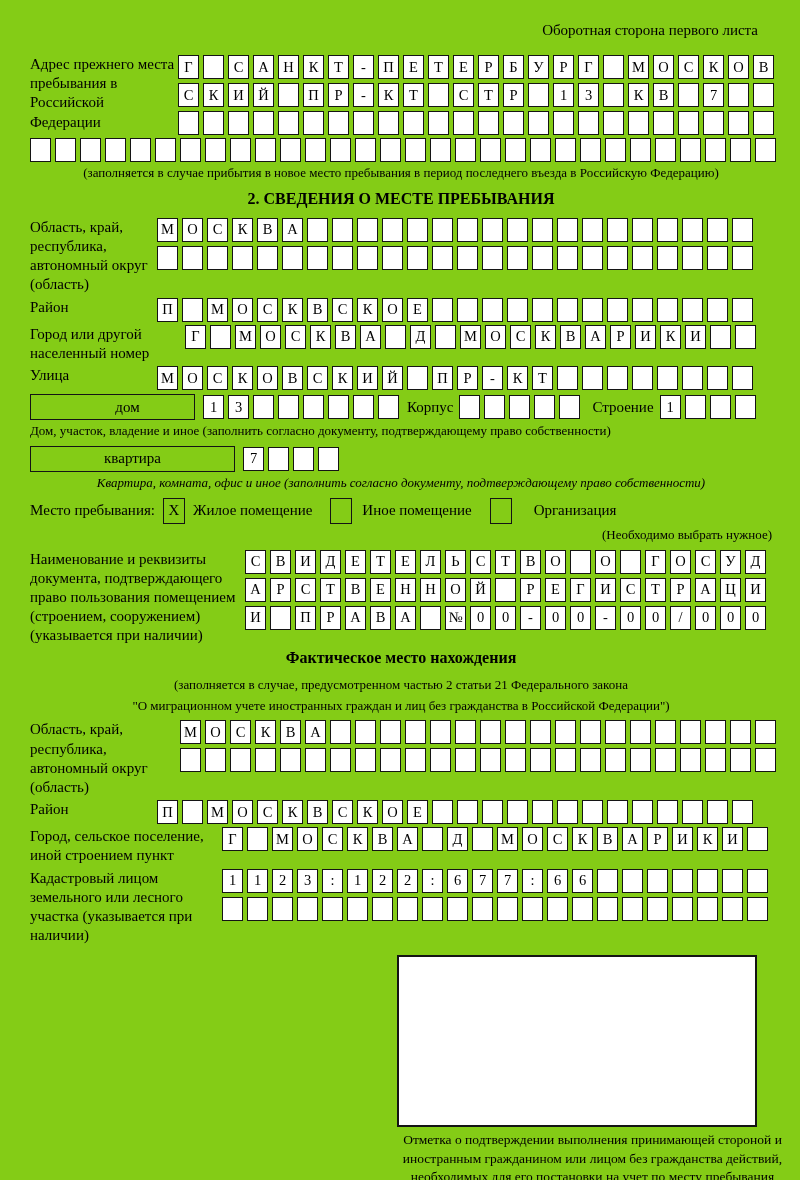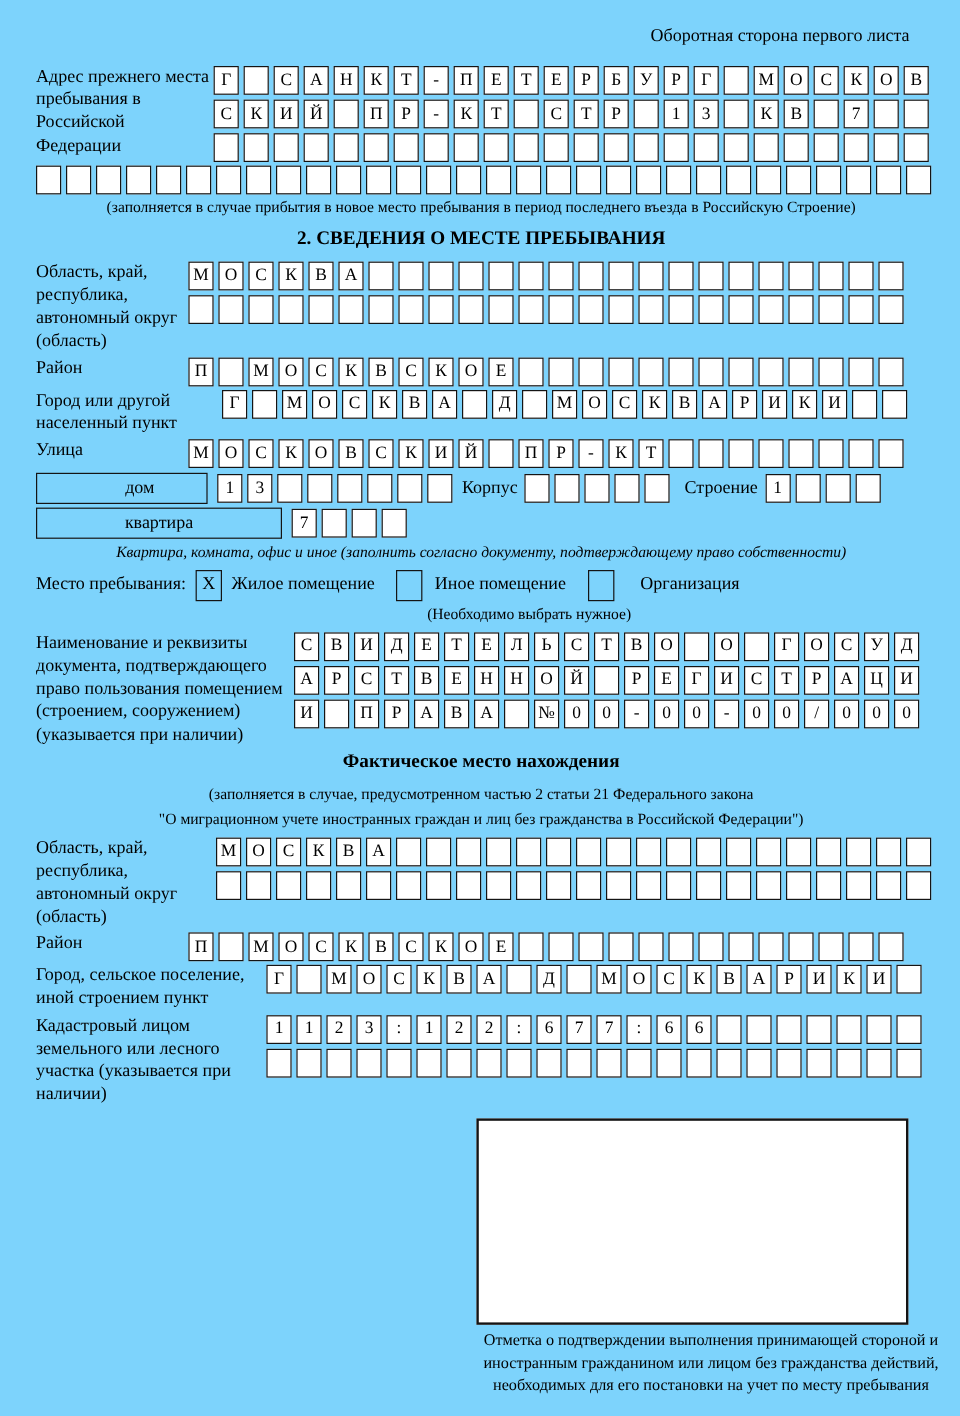--- a/index.html
+++ b/index.html
@@ -1,19 +1,19 @@
 <!DOCTYPE html>
 <html><head>
 <meta charset="utf-8">
 <style>
   html,body{margin:0;padding:0;background:#fff;}
   .page{
     width:800px;height:1180px;box-sizing:border-box;
     padding:10px 28px 0 30px;position:relative;
-    font-family:"Liberation Serif","DejaVu Serif",serif;color:#000;background:#7dd3fc;
+    font-family:"Liberation Serif","DejaVu Serif",serif;color:#000;background:#84cc16;
     overflow:hidden;
   }
   .hdr{text-align:right;font-size:15px;padding:12px 14px 16px 0;}
   .frow{display:flex;align-items:flex-start;margin-bottom:3px;}
   .lbl{font-size:15px;line-height:1.28;flex:0 0 auto;}
   .gridcol{display:flex;flex-direction:column;gap:4px;}
   .grid{display:flex;flex-wrap:nowrap;}
   .cell{
     width:21px;height:24px;box-sizing:border-box;border:1.6px solid #141414;
     margin-right:4px;display:flex;align-items:center;justify-content:center;
@@ -152,21 +152,21 @@
       <span class="cell"></span>
       <span class="cell"></span>
       <span class="cell"></span>
       <span class="cell"></span>
       <span class="cell"></span>
       <span class="cell"></span>
       <span class="cell"></span>
       <span class="cell"></span>
       <span class="cell"></span>
     </div>
-  <div class="note">(заполняется в случае прибытия в новое место пребывания в период последнего въезда в Российскую Строение)</div>
+  <div class="note">(заполняется в случае прибытия в новое место пребывания в период последнего въезда в Российскую Федерацию)</div>
 
   <div class="sect-title">2. СВЕДЕНИЯ О МЕСТЕ ПРЕБЫВАНИЯ</div>
 
   <div class="frow">
     <div class="lbl" style="width:127px;">Область, край, республика, автономный округ (область)</div>
     <div class="gridcol">
       <div class="grid">
           <span class="cell">М</span>
           <span class="cell">О</span>
           <span class="cell">С</span>
@@ -245,21 +245,21 @@
         <span class="cell"></span>
         <span class="cell"></span>
         <span class="cell"></span>
         <span class="cell"></span>
         <span class="cell"></span>
         <span class="cell"></span>
       </div>
   </div>
 
   <div class="frow">
-    <div class="lbl" style="width:155px;">Город или другой населенный пункт</div>
+    <div class="lbl" style="width:155px;">Город или другой населенный номер</div>
     <div class="grid">
         <span class="cell">Г</span>
         <span class="cell"></span>
         <span class="cell">М</span>
         <span class="cell">О</span>
         <span class="cell">С</span>
         <span class="cell">К</span>
         <span class="cell">В</span>
         <span class="cell">А</span>
         <span class="cell"></span>
@@ -304,21 +304,21 @@
         <span class="cell"></span>
         <span class="cell"></span>
         <span class="cell"></span>
         <span class="cell"></span>
         <span class="cell"></span>
         <span class="cell"></span>
       </div>
   </div>
 
   <div class="frow" style="margin-top:4px;">
-    <div class="bigbox" style="width:143px;margin-right:8px;padding-left:30px;">дом</div>
+    <div class="bigbox" style="width:165px;margin-right:8px;padding-left:30px;">дом</div>
     <div class="grid" style="align-self:center;">
         <span class="cell">1</span>
         <span class="cell">3</span>
         <span class="cell"></span>
         <span class="cell"></span>
         <span class="cell"></span>
         <span class="cell"></span>
         <span class="cell"></span>
         <span class="cell"></span>
       </div>
@@ -331,20 +331,21 @@
         <span class="cell"></span>
       </div>
     <div class="inline-lbl" style="margin:0 6px 0 8px;">Строение</div>
     <div class="grid" style="align-self:center;">
         <span class="cell">1</span>
         <span class="cell"></span>
         <span class="cell"></span>
         <span class="cell"></span>
       </div>
   </div>
+  <div class="note" style="text-align:left;">Дом, участок, владение и иное (заполнить согласно документу, подтверждающему право собственности)</div>
 
   <div class="frow">
     <div class="bigbox" style="width:205px;margin-right:8px;">квартира</div>
     <div class="grid" style="align-self:center;">
         <span class="cell">7</span>
         <span class="cell"></span>
         <span class="cell"></span>
         <span class="cell"></span>
       </div>
   </div>
@@ -352,21 +353,21 @@
 
   <div class="mesto-row">
     <span class="inline-lbl" style="margin-right:8px;">Место пребывания:</span>
     <span class="chk">X</span>
     <span class="inline-lbl" style="margin:0 18px 0 8px;">Жилое помещение</span>
     <span class="chk"></span>
     <span class="inline-lbl" style="margin:0 18px 0 10px;">Иное помещение</span>
     <span class="chk"></span>
     <span class="inline-lbl" style="margin-left:22px;">Организация</span>
   </div>
-  <div class="note" style="text-align:center;margin-left:80px;">(Необходимо выбрать нужное)</div>
+  <div class="note" style="text-align:right;margin-left:80px;">(Необходимо выбрать нужное)</div>
 
   <div class="frow" style="margin-top:4px;">
     <div class="lbl doc-label">Наименование и реквизиты документа, подтверждающего право пользования помещением (строением, сооружением) (указывается при наличии)</div>
     <div class="gridcol">
       <div class="grid">
           <span class="cell">С</span>
           <span class="cell">В</span>
           <span class="cell">И</span>
           <span class="cell">Д</span>
           <span class="cell">Е</span>

